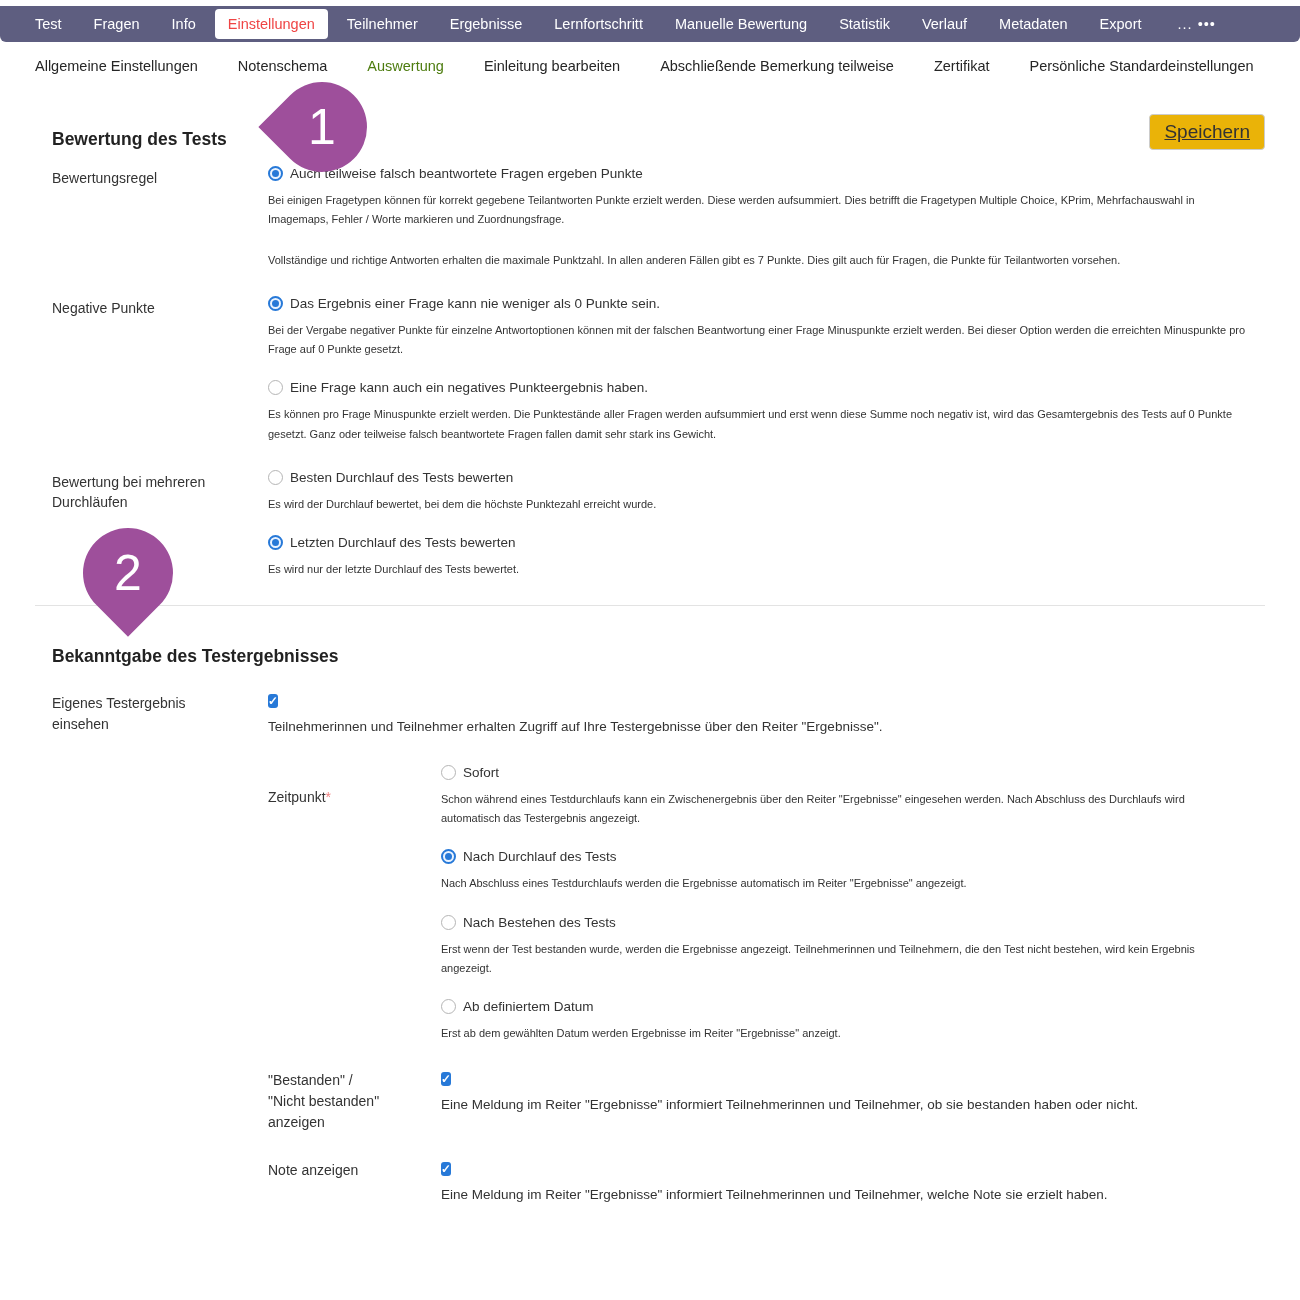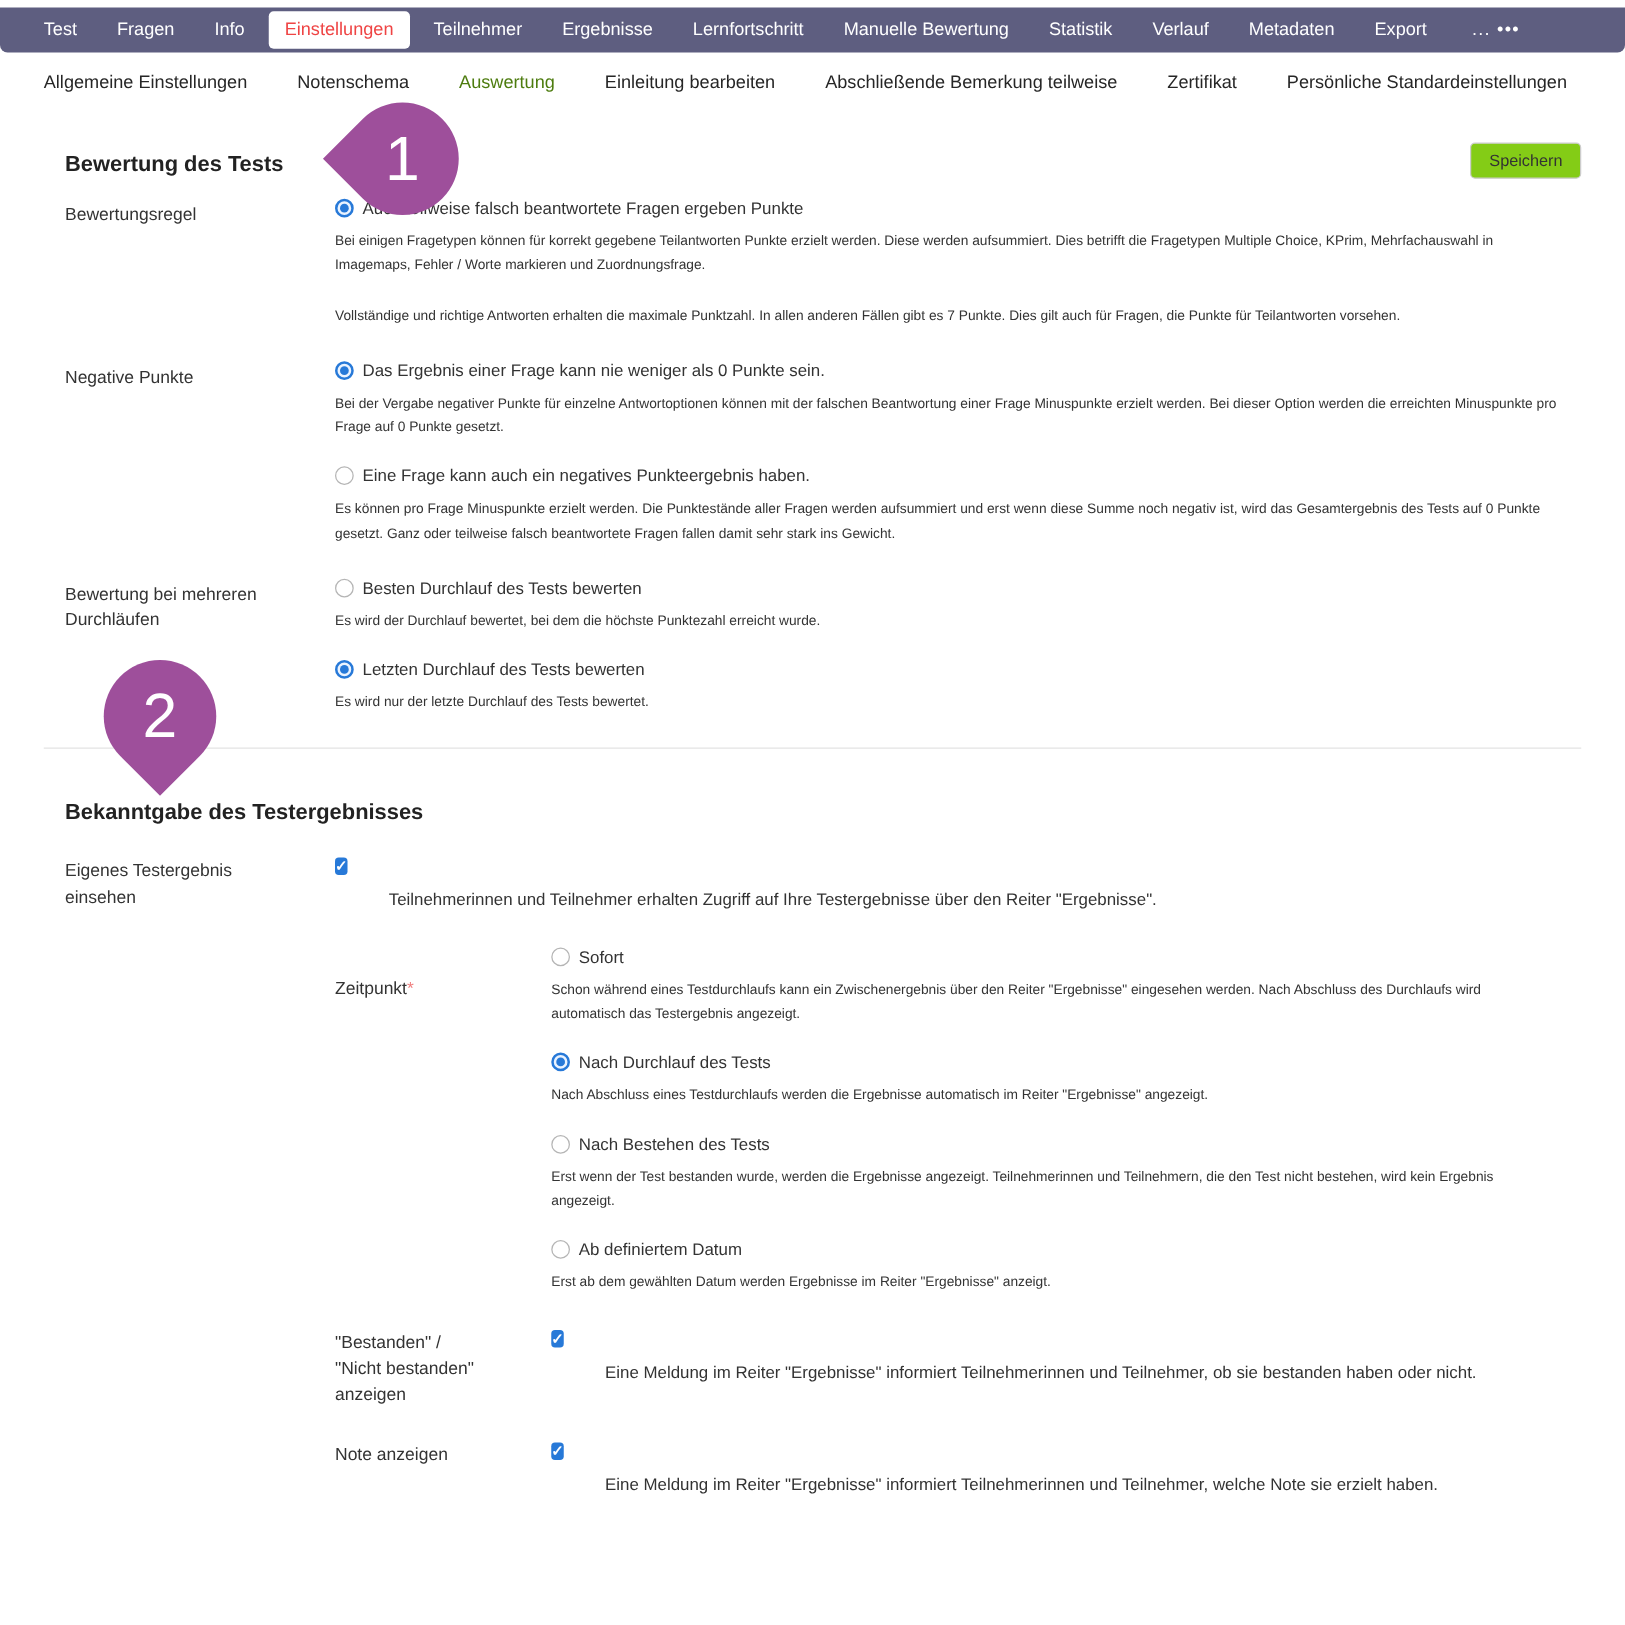--- a/index.html
+++ b/index.html
@@ -24,28 +24,29 @@
 
   
   .subnav {
     display:flex; gap:40px; padding:16px 0 10px 35px; font-size:14.5px;
   }
   .subnav .sublink { color:#262626; cursor:pointer; white-space:nowrap; }
   .subnav .sublink.active { color:#4d7c0f; }
 
   
   .section-header {
-    display:flex; justify-content:space-between; align-items:center;
+    display:flex; justify-content:space-between; align-items:flex-end;
     padding:30px 35px 0 52px;
   }
   .section-title { font-size:17.5px; font-weight:700; color:#222; padding-top:6px; }
   .btn {
-    background:#84cc16; border:1px solid #ccc; border-radius:4px;
-    font-size:13px; color:#333; padding:6px 14px; cursor:pointer;
+    background:#eab308; border:1px solid #ccc; border-radius:4px;
+    font-size:19px; color:#333; padding:6px 14px; cursor:pointer;
     font-family:"Liberation Sans", sans-serif;
+    text-decoration:underline;
   }
 
   
   .form-area { padding-top:16px; }
   .form-row {
     display:grid; grid-template-columns:216px 1fr;
     padding:0 35px 0 52px; margin-bottom:26px;
   }
   .row-label { font-size:14px; color:#333; line-height:1.45; white-space:pre-line; padding-top:2px; }
 
@@ -76,21 +77,21 @@
 
   .divider { border:none; border-top:1px solid #e3e3e3; margin:8px 35px 0 35px; }
 
   
   .nested {
     display:grid; grid-template-columns:173px 1fr; margin-top:26px;
   }
   .nested-label { font-size:14px; color:#333; line-height:1.5; white-space:pre-line; padding-top:1px; }
   .req { color:#f07f7f; }
   .nested .desc { margin-top:10px; }
-  .cb-desc { margin-top:6px; font-size:13.5px; line-height:1.75; color:#333; max-width:810px;margin-left:43px; }
+  .cb-desc { margin-top:6px; font-size:13.5px; line-height:1.75; color:#333; max-width:810px; }
 
   
   .pin-wrap { position:absolute; z-index:5; width:90px; height:90px; pointer-events:none; }
   .pin {
     width:90px; height:90px; background:#9e4f9b;
     display:flex; align-items:center; justify-content:center;
   }
   .pin-left  { border-radius:50% 50% 50% 0; transform:rotate(45deg); }
   .pin-down  { border-radius:50% 50% 0 50%; transform:rotate(45deg); }
   .pin-num { color:#fff; font-size:50px; font-weight:400; transform:rotate(-45deg); }

